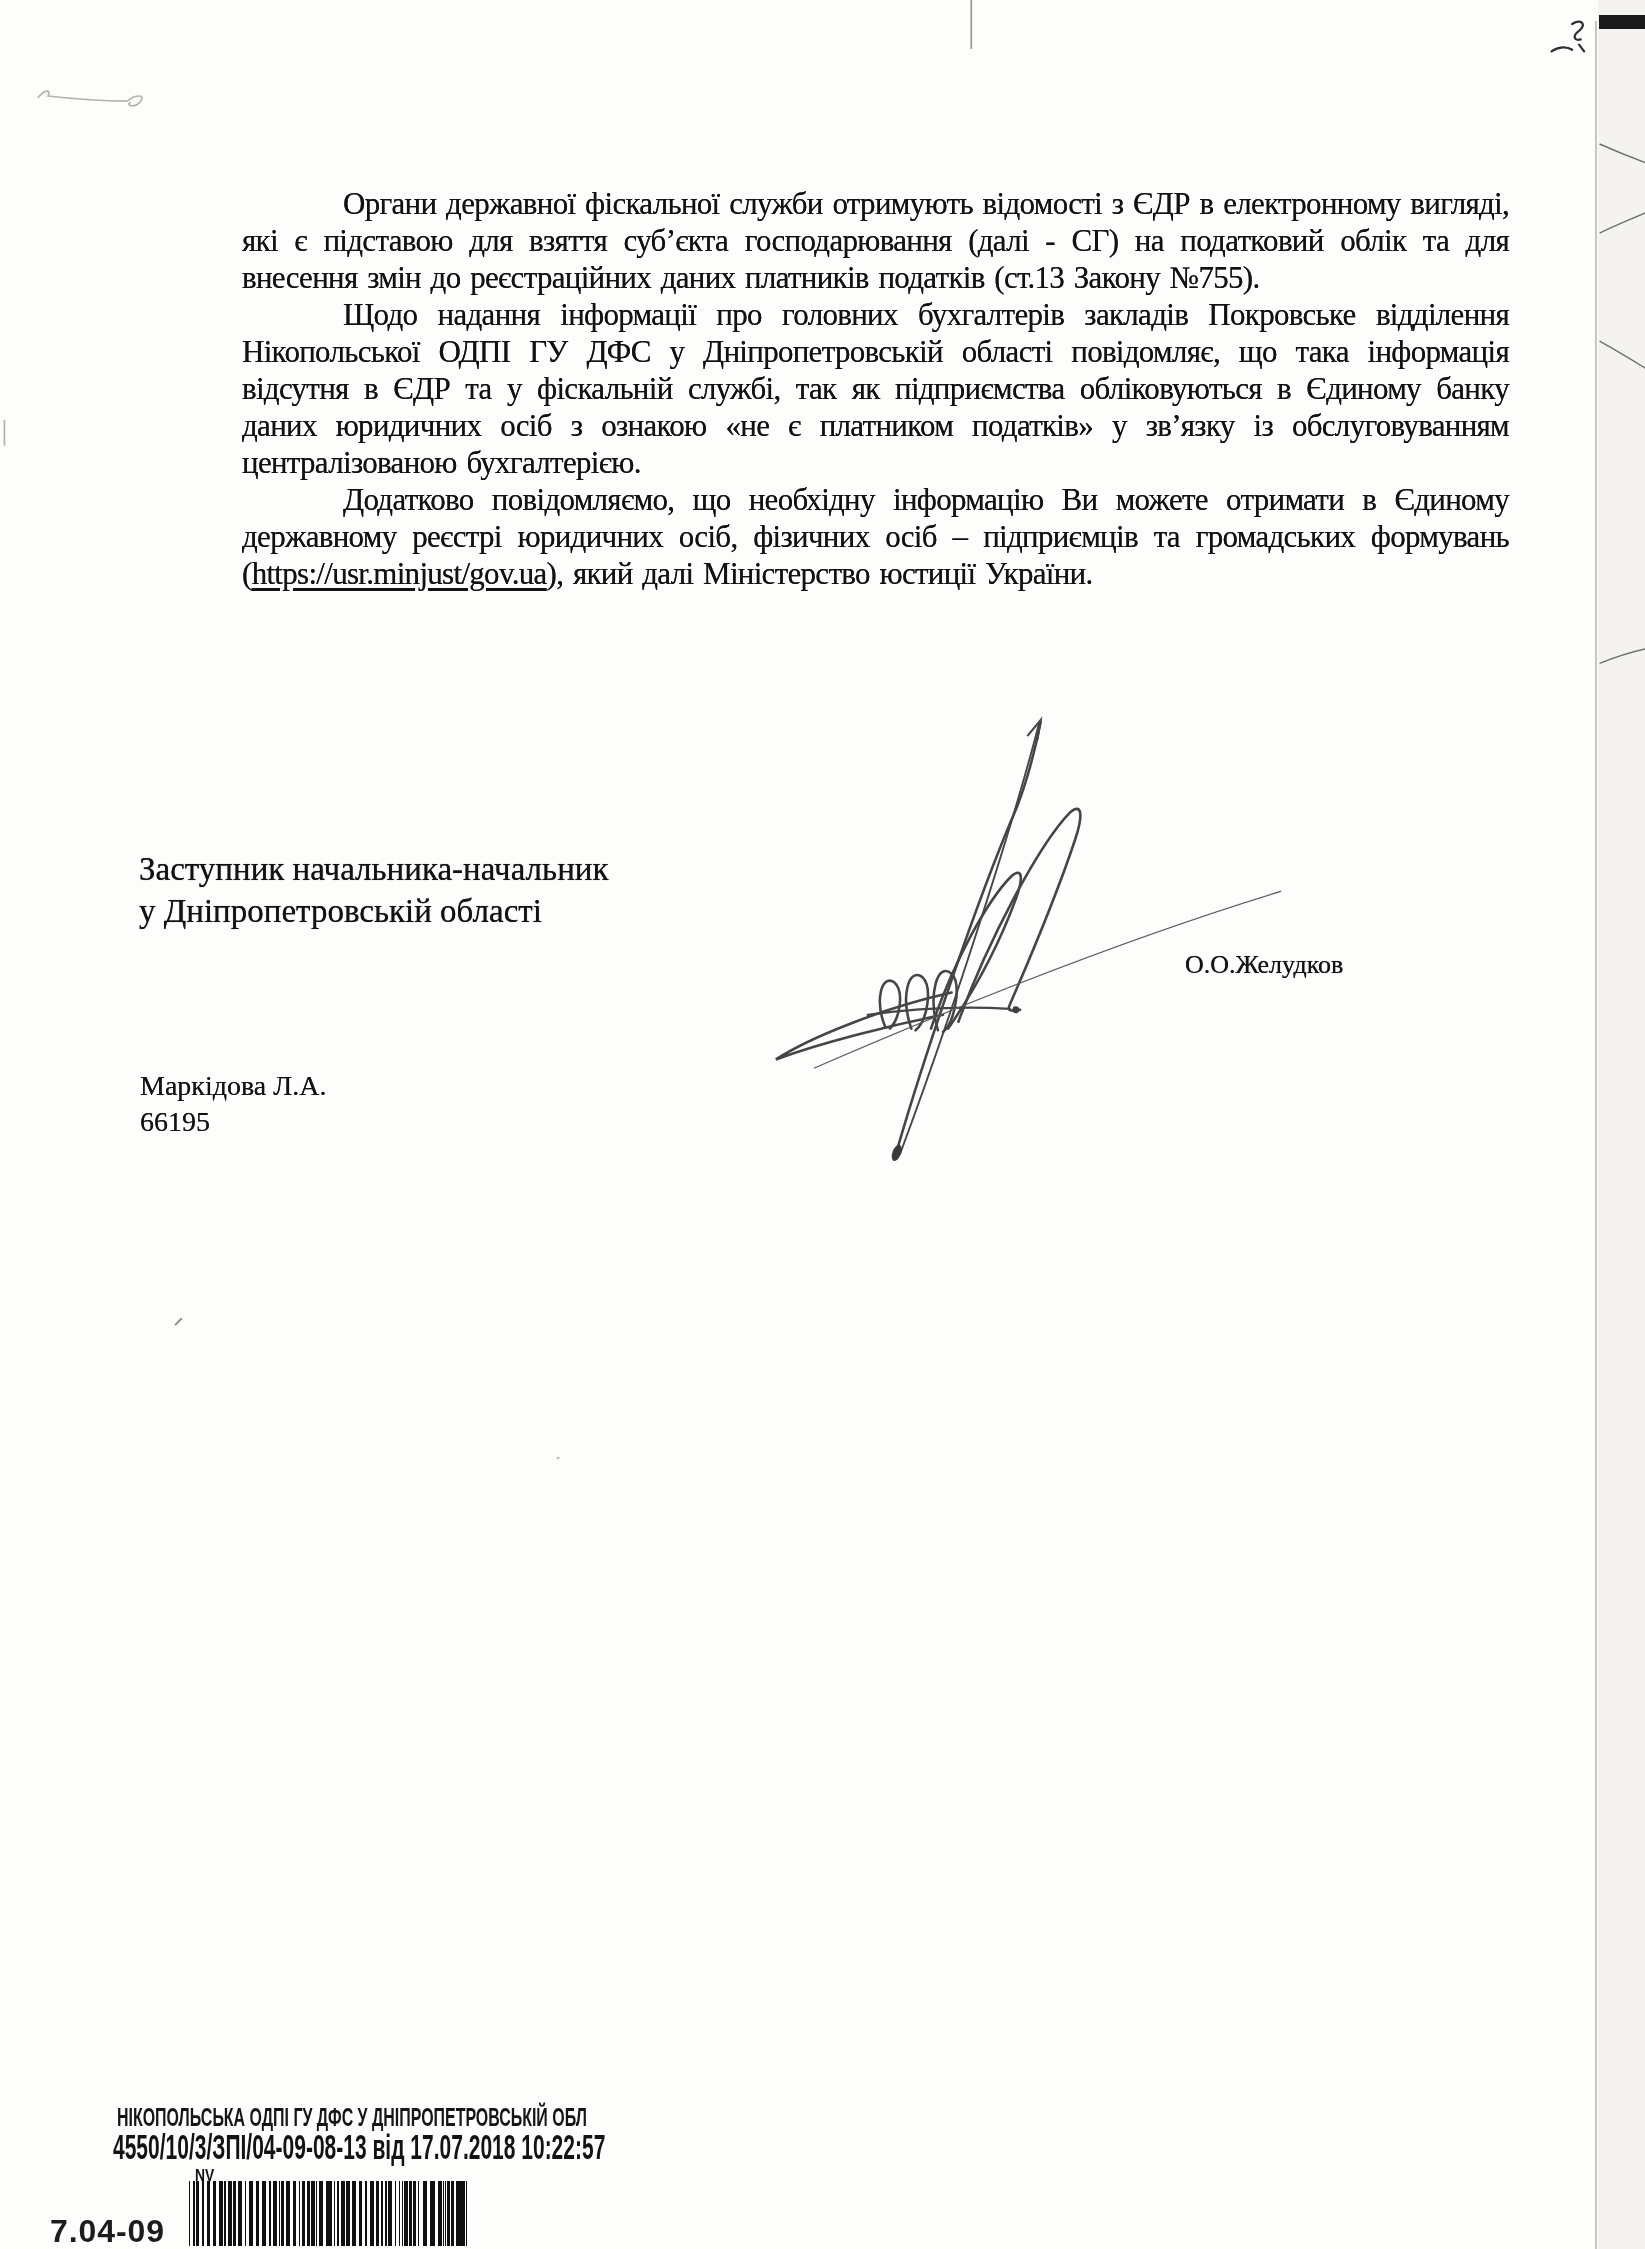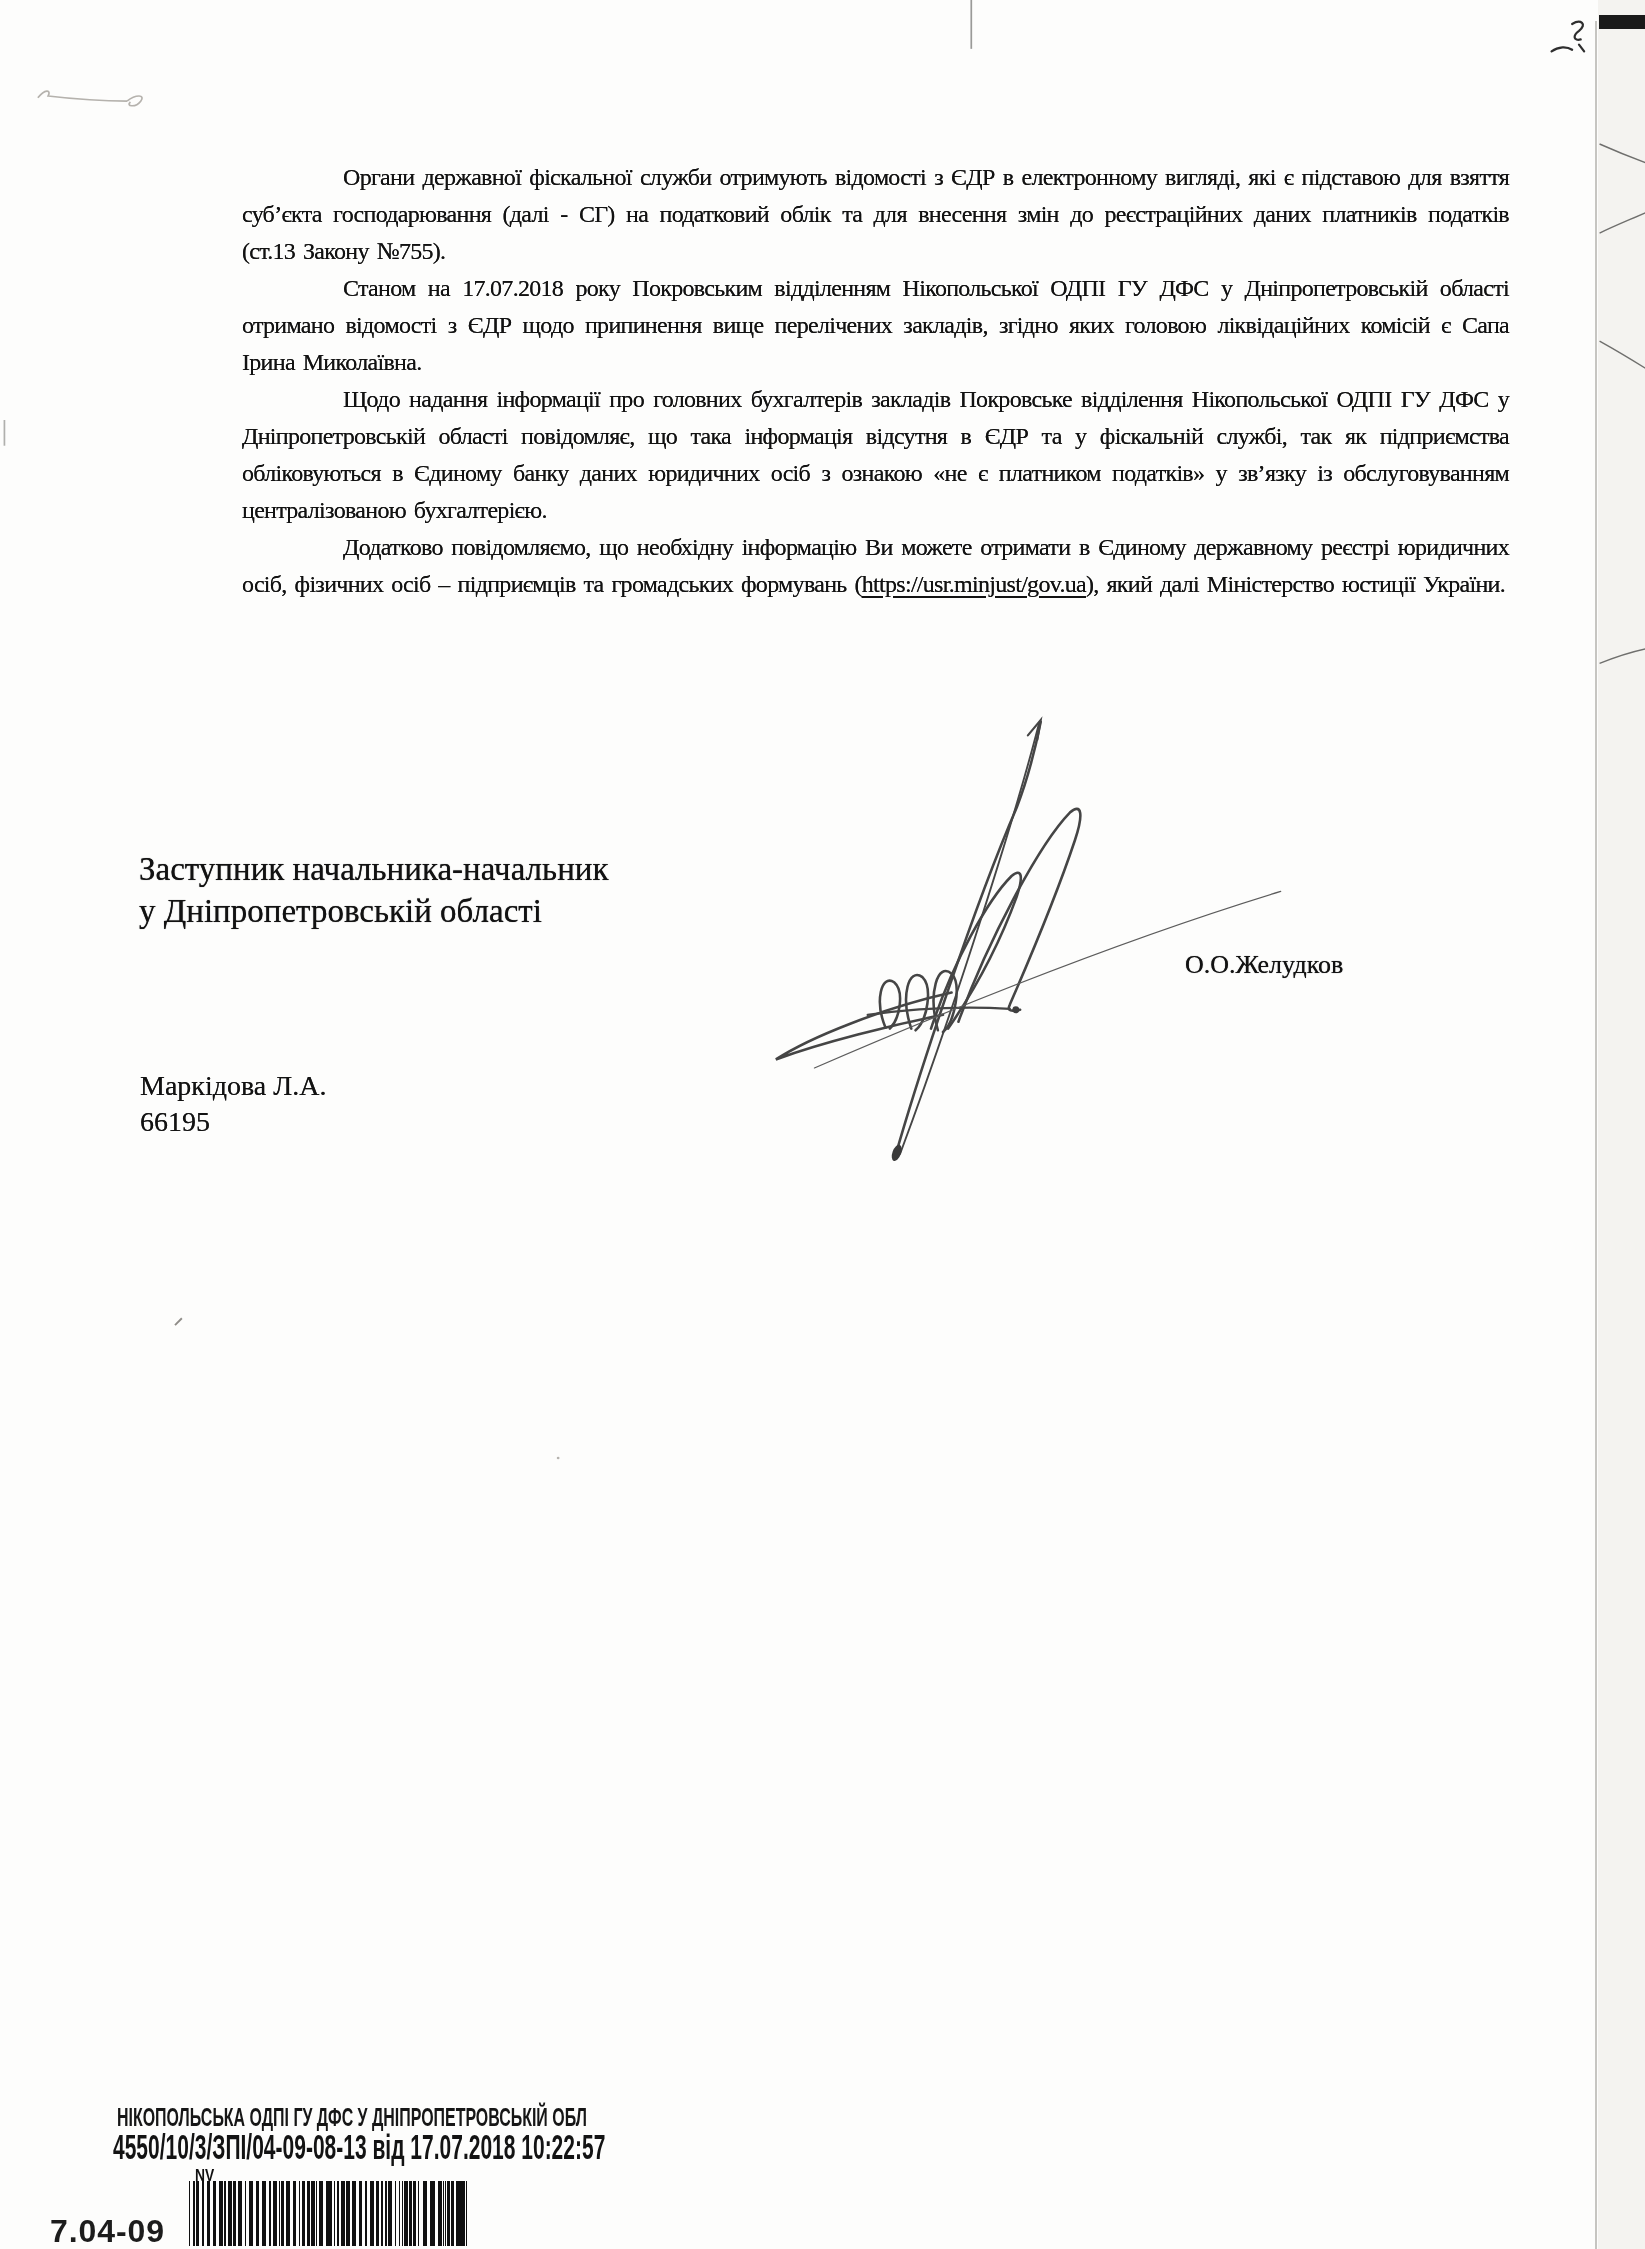--- a/index.html
+++ b/index.html
@@ -18,22 +18,22 @@
   }
   .scan-edge-line{
     position:absolute;left:1595px;top:20.6px;width:1.7px;height:2229px;
     background:#c6c5c1;
   }
   .scan-black-strip{
     position:absolute;left:1599px;top:14.6px;width:46px;height:14.6px;
     background:#1a1a1a;
   }
   .body-text{
-    position:absolute;left:242px;top:159px;width:1267px;
-    font-size:24px;line-height:37px;
+    position:absolute;left:242px;top:185px;width:1267px;
+    font-size:31px;line-height:37px;
     letter-spacing:-0.7px;word-spacing:2.6px;
     text-align:justify;
     text-shadow:0 0 0.6px rgba(10,10,10,.85);
   }
   .body-text p{margin:0;text-indent:101px;}
   .url{text-decoration:underline;text-underline-offset:4.3px;margin-top:40px;}
   .signoff{
     position:absolute;left:139px;top:848px;
     font-size:33px;line-height:42px;
     text-shadow:0 0 0.7px rgba(10,10,10,.9);
@@ -87,21 +87,20 @@
 <body>
 
 <div class="page">
 
   <div class="scan-right-zone"></div>
   <div class="scan-edge-line"></div>
   <div class="scan-black-strip"></div>
 
   <div class="body-text">
     <p><span>Органи державної фіскальної служби отримують відомості з ЄДР в електронному вигляді, які є підставою для взяття суб’єкта господарювання (далі - СГ) на податковий облік та для внесення змін до реєстраційних даних платників податків (ст.13 Закону №755).</span></p>
-    <p><span>Станом на 17.07.2018 року Покровським відділенням Нікопольської ОДПІ ГУ ДФС у Дніпропетровській області отримано відомості з ЄДР щодо припинення вище перелічених закладів, згідно яких головою ліквідаційних комісій є Сапа Ірина Миколаївна.</span></p>
     <p><span>Щодо надання інформації про головних бухгалтерів закладів Покровське відділення Нікопольської ОДПІ ГУ ДФС у Дніпропетровській області повідомляє, що така інформація відсутня в ЄДР та у фіскальній службі, так як підприємства обліковуються в Єдиному банку даних юридичних осіб з ознакою «не є платником податків» у зв’язку із обслуговуванням централізованою бухгалтерією.</span></p>
     <p><span>Додатково повідомляємо, що необхідну інформацію Ви можете отримати в Єдиному державному реєстрі юридичних осіб, фізичних осіб – підприємців та громадських формувань (</span><span class="url">https://usr.minjust/gov.ua</span><span>), який далі Міністерство юстиції України.</span></p>
   </div>
 
   <div class="signoff">
     <div>Заступник начальника-начальник</div>
     <div>у Дніпропетровській області</div>
   </div>
 
   <div class="signer-name">О.О.Желудков</div>

